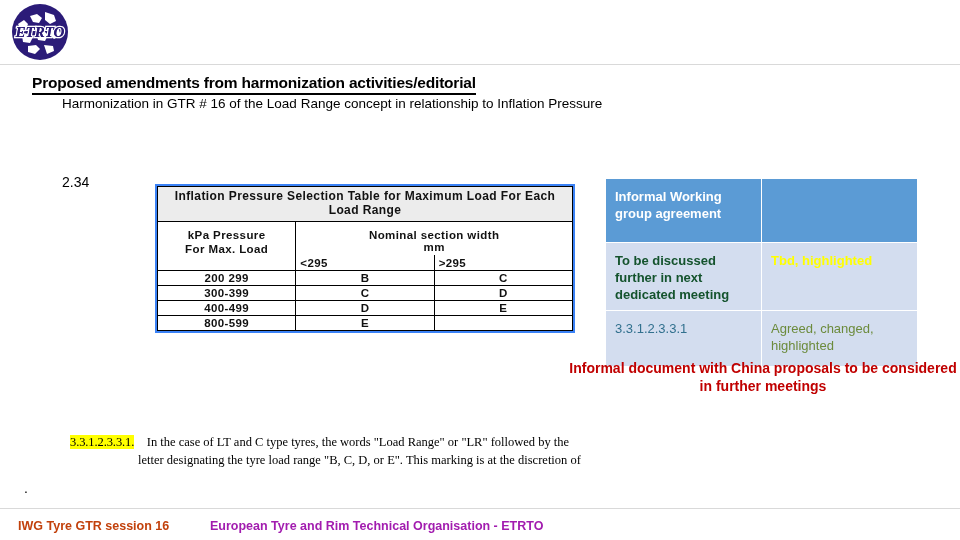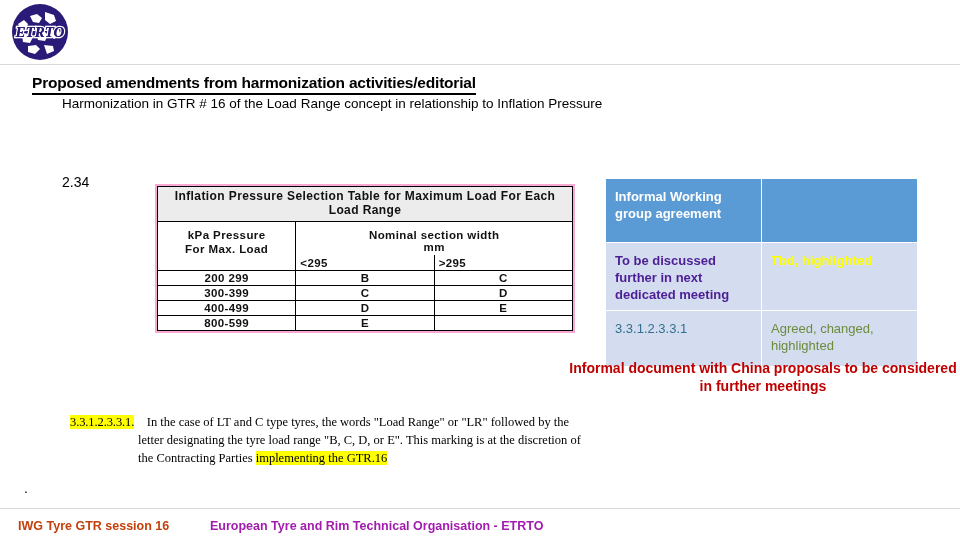--- a/index.html
+++ b/index.html
@@ -60,21 +60,21 @@
     left: 62px; top: 174px;
     font-size: 14px;
     color: #000000;
   }
 
   
   #pressure-table-img {
     position: absolute;
     left: 155px; top: 184px;
     width: 416px;
-    border: 2px solid #f9a8d4;
+    border: 2px solid #3b82f6;
     border-collapse: collapse;
     background: #ffffff;
     font-family: "Liberation Sans", sans-serif;
   }
   #pressure-table-img table {
     width: 100%;
     border-collapse: collapse;
     table-layout: fixed;
   }
   #pressure-table-img td, #pressure-table-img th {
@@ -128,21 +128,21 @@
   .ag-head {
     background: #5B9BD5;
     color: #ffffff;
     font-weight: bold;
     height: 48px;
   }
   .ag-body {
     background: #D3DDEF;
   }
   .ag-red {
-    color: #4c1d95;
+    color: #14532d;
     font-weight: bold;
   }
   .ag-yellow {
     color: #FFFF00;
     font-weight: bold;
   }
   .ag-num {
     color: #31708E;
     font-size: 13.5px;
   }
@@ -173,20 +173,21 @@
     width: 600px;
     font-family: "Liberation Serif", serif;
     font-size: 12.5px;
     color: #000000;
     line-height: 1.42;
   }
   #reg-paragraph .reg-body {
     display: block;
     margin-left: 68px;
     text-indent: -68px;
+    margin-top: 20px;
   }
   .hl {
     background: #FFFF00;
   }
   .reg-num {
     font-weight: normal;
     letter-spacing: -0.1px;
   }
   .reg-indent-line {
     display: block;
@@ -314,22 +315,19 @@
   </table>
 
 <div id="china-note">Informal document with China proposals to be considered in further meetings</div>
 
 <div id="reg-paragraph">
   <span class="reg-body">
     <span class="hl reg-num">3.3.1.2.3.3.1.</span>
     &nbsp;&nbsp;&nbsp;<span>In the case of LT and C type tyres, the words "Load Range" or "LR" followed by the</span>
   </span>
   <span class="reg-indent-line">letter designating the tyre load range "B, C, D, or E".  This  marking is at the discretion of</span>
-  <span class="reg-indent-line">
-    <span>the Contracting Parties </span><span class="hl">implementing the GTR.16</span>
-  </span>
 </div>
 
 <div id="stray-dot">.</div>
 
 <div id="footer-divider"></div>
 <div id="footer-left">IWG Tyre GTR session 16</div>
 <div id="footer-center">European Tyre and Rim Technical Organisation - ETRTO</div>
 
 </body></html>

